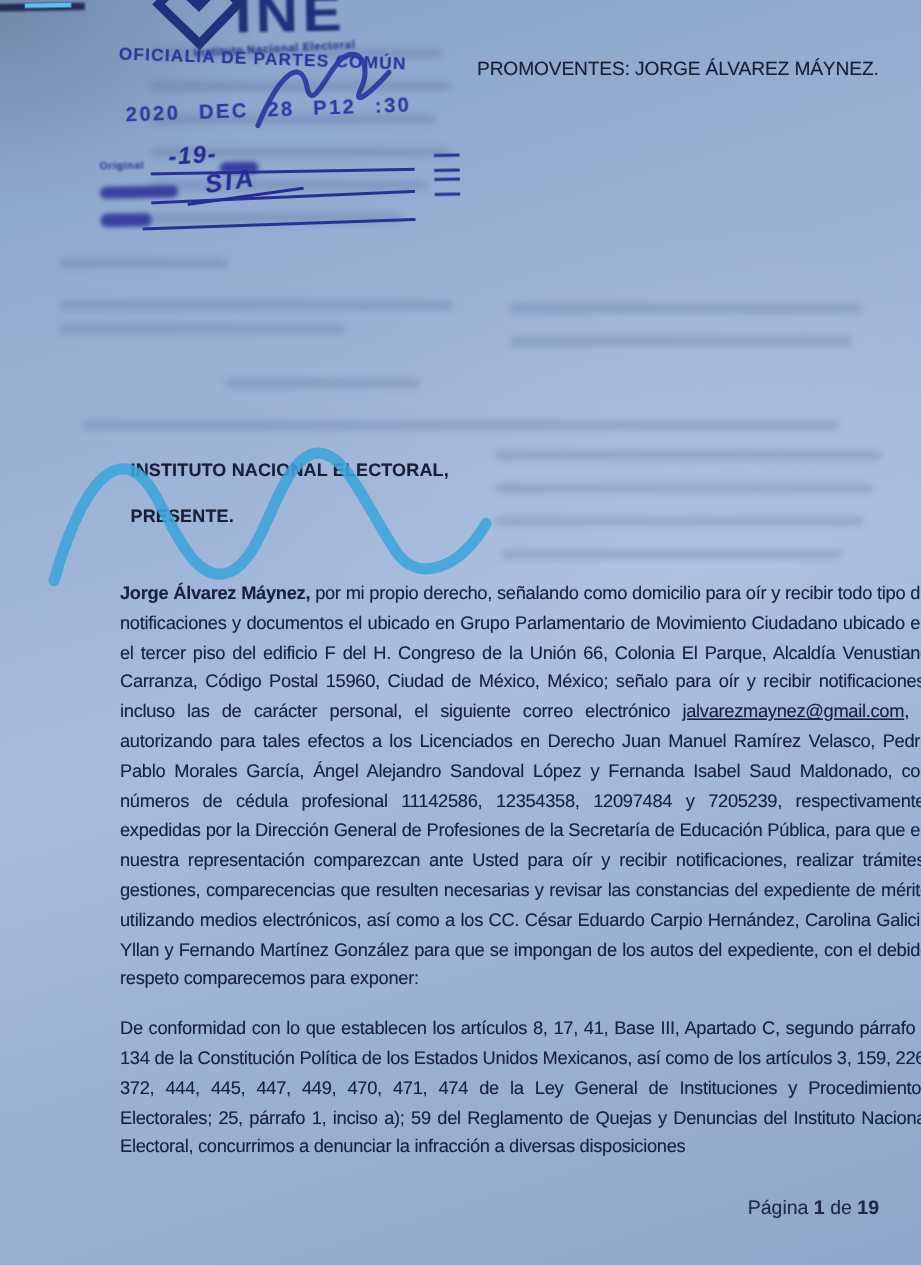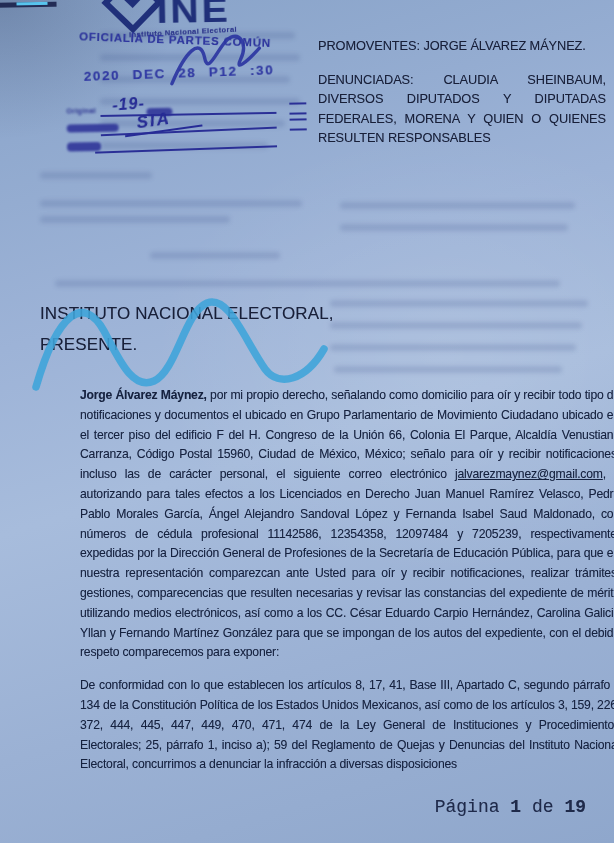--- a/index.html
+++ b/index.html
@@ -45,29 +45,29 @@
   .eq{position:absolute;right:-30px;top:3px;width:17px;height:8px;border-top:2.6px solid #2a2f96;border-bottom:2.6px solid #2a2f96;filter:blur(0.4px);}
   .r2 .eq{top:2px;}
   
   .titleblock{position:absolute;left:318px;top:36px;width:288px;z-index:2;}
   .titleblock p{margin:0 0 13px 0;text-align:justify;font-size:12.8px;line-height:20.5px;color:#181f38;letter-spacing:-0.1px;}
   .case-title{font-weight:700;}
   .lbl{font-weight:400;}
   .den{line-height:19.5px !important;}
   
   .addressee{position:absolute;left:40px;top:298px;z-index:2;}
-  .addressee div{font-size:17px;font-weight:400;line-height:31px;color:#181f38;letter-spacing:0.1px;}
+  .addressee div{font-size:12px;font-weight:700;line-height:31px;color:#181f38;letter-spacing:0.1px;margin-left:47px;}
   .scribble{position:absolute;left:18px;top:283px;z-index:4;}
   
   .bodytext{position:absolute;left:40px;top:386px;width:540px;z-index:2;margin-left:40px;}
   .bodytext p{margin:0 0 13px 0;text-align:justify;font-size:12.2px;line-height:19.8px;letter-spacing:-0.2px;color:#16223f;}
   .lead{font-weight:700;}
   .email{text-decoration:underline;}
   
-  .footer{position:absolute;right:28px;top:797px;font-family:Liberation Mono, monospace;font-size:18px;color:#1f2a4a;z-index:2;}
+  .footer{position:absolute;right:28px;top:797px;font-family:Liberation Sans, sans-serif;font-size:13px;color:#1f2a4a;z-index:2;}
   .fb{font-weight:700;}
 </style>
 </head>
 <body>
 
 <div class="page">
 
   <div>
     <div class="gl" style="left:100px;top:32px;width:195px;"></div>
     <div class="gl" style="left:100px;top:54px;width:200px;"></div>
@@ -118,21 +118,20 @@
       </div>
       <div class="frow r3">
         <span class="blob bl3"></span>
         <span class="fline"></span>
       </div>
     </div>
   </div>
 
   <div class="titleblock">
     <p><span class="lbl">PROMOVENTES:</span> <span>JORGE ÁLVAREZ MÁYNEZ.</span></p>
-    <p class="den"><span class="lbl">DENUNCIADAS:</span> <span>CLAUDIA SHEINBAUM, DIVERSOS DIPUTADOS Y DIPUTADAS FEDERALES, MORENA Y QUIEN O QUIENES RESULTEN RESPONSABLES</span></p>
   </div>
 
   <div class="addressee">
     <div>INSTITUTO NACIONAL ELECTORAL,</div>
     <div>PRESENTE.</div>
   </div>
   <svg class="scribble" width="345" height="118" viewBox="0 0 345 118">
     <path d="M 18 104 C 40 28, 66 12, 86 48 C 100 74, 114 108, 136 98 C 159 87, 166 30, 189 20 C 211 12, 226 56, 247 86 C 261 105, 288 97, 306 66" fill="none" stroke="#3da4da" stroke-width="7.5" stroke-linecap="round" opacity="0.88"></path>
   </svg>
 

